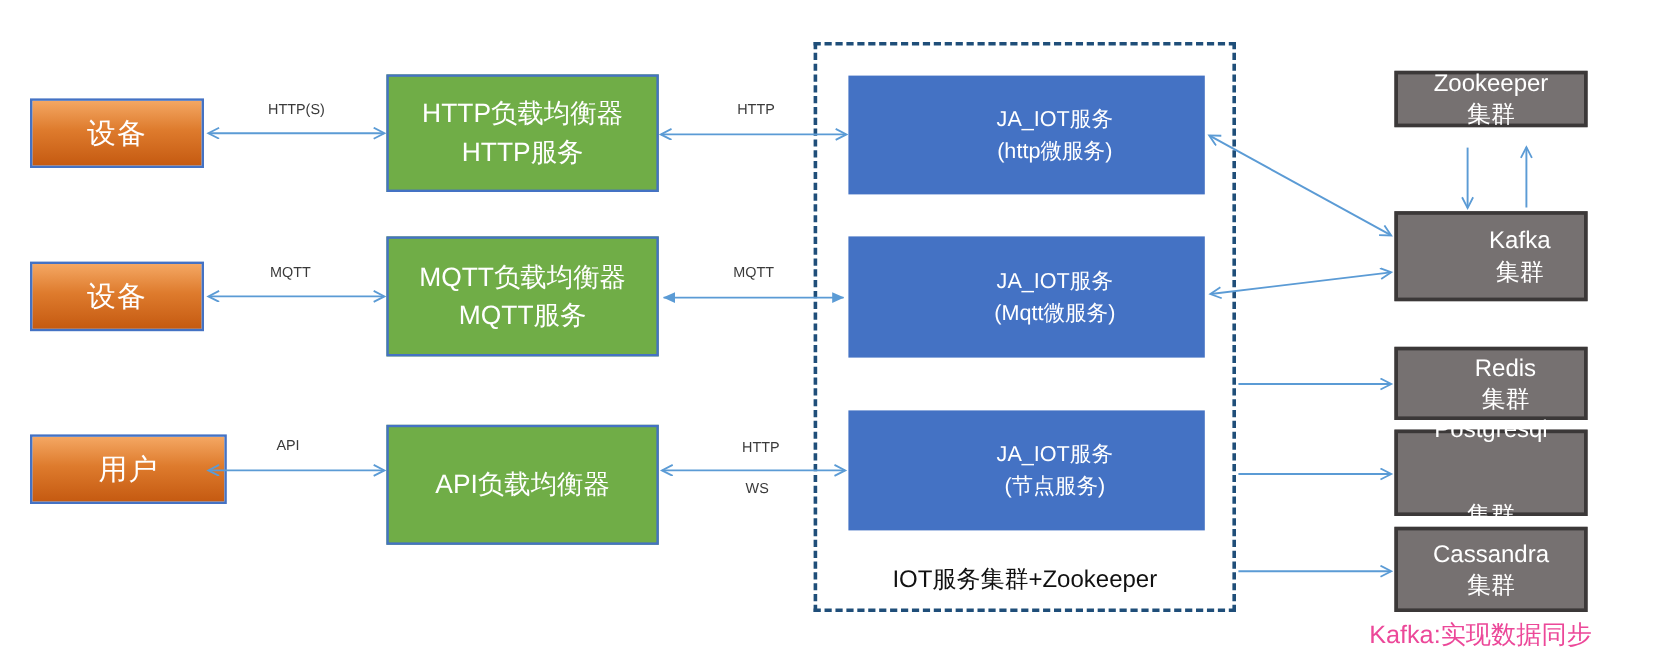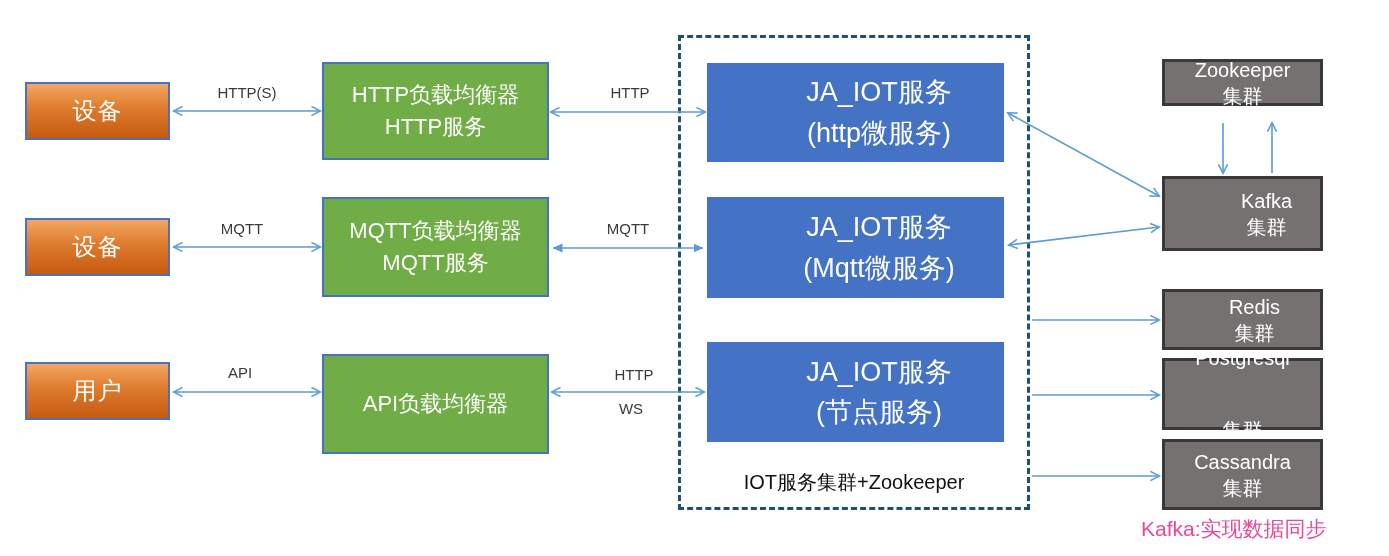--- a/index.html
+++ b/index.html
@@ -6,48 +6,48 @@
   body{font-family:"Liberation Sans","DejaVu Sans",sans-serif;}
   #canvas{position:relative;width:1389px;height:556px;background:#ffffff;overflow:hidden;}
 
   .box{position:absolute;display:flex;flex-direction:column;justify-content:center;
        align-items:center;text-align:center;color:#ffffff;box-sizing:border-box;}
   .box span{display:block;}
 
   .orange{background:linear-gradient(180deg,#F4A763 0%,#DE7B2D 45%,#C55A11 100%);
           border:2px solid #4472C4;font-size:24px;letter-spacing:1px;}
   .green {background:#70AD47;border:2px solid #4472C4;font-size:22px;line-height:1.45;}
-  .blue  {background:#4472C4;font-size:27px;line-height:1.5;padding-left:47px;}
+  .blue  {background:#4472C4;font-size:18px;line-height:1.5;padding-left:47px;}
   .gray  {background:#767171;border:3px solid #3B3838;font-size:20px;line-height:1.3;}
 
   .dashed-container{position:absolute;left:678px;top:35px;width:352px;height:475px;
           border:3px dashed #1F4E79;box-sizing:border-box;}
   .cluster-caption{position:absolute;left:0;right:0;bottom:11px;text-align:center;
           font-size:20px;color:#111111;}
 
-  .edge-label{position:absolute;font-size:15px;color:#3A3A3A;white-space:nowrap;
+  .edge-label{position:absolute;font-size:12px;color:#3A3A3A;white-space:nowrap;
           transform:translateX(-50%);}
 
   .bottom-caption{position:absolute;left:1141px;top:515px;font-size:21px;color:#ec4899;}
 
   svg.arrows{position:absolute;left:0;top:0;pointer-events:none;}
   svg.arrows line{stroke:#5B9BD5;stroke-width:1.6;}
 </style>
 </head>
 <body>
 
 <div id="canvas">
 
   <div class="box orange" style="left:25px;top:82px;width:145px;height:58px;">
     <span>设备</span>
   </div>
   <div class="box orange" style="left:25px;top:218px;width:145px;height:58px;">
     <span>设备</span>
   </div>
-  <div class="box orange" style="left:25px;top:362px;width:145px;height:58px;">
+  <div class="box orange" style="left:25px;top:362px;width:164px;height:58px;">
     <span>用户</span>
   </div>
 
   <div class="box green" style="left:322px;top:62px;width:227px;height:98px;">
     <span>HTTP负载均衡器</span>
     <span>HTTP服务</span>
   </div>
   <div class="box green" style="left:322px;top:197px;width:227px;height:100px;">
     <span>MQTT负载均衡器</span>
     <span>MQTT服务</span>

